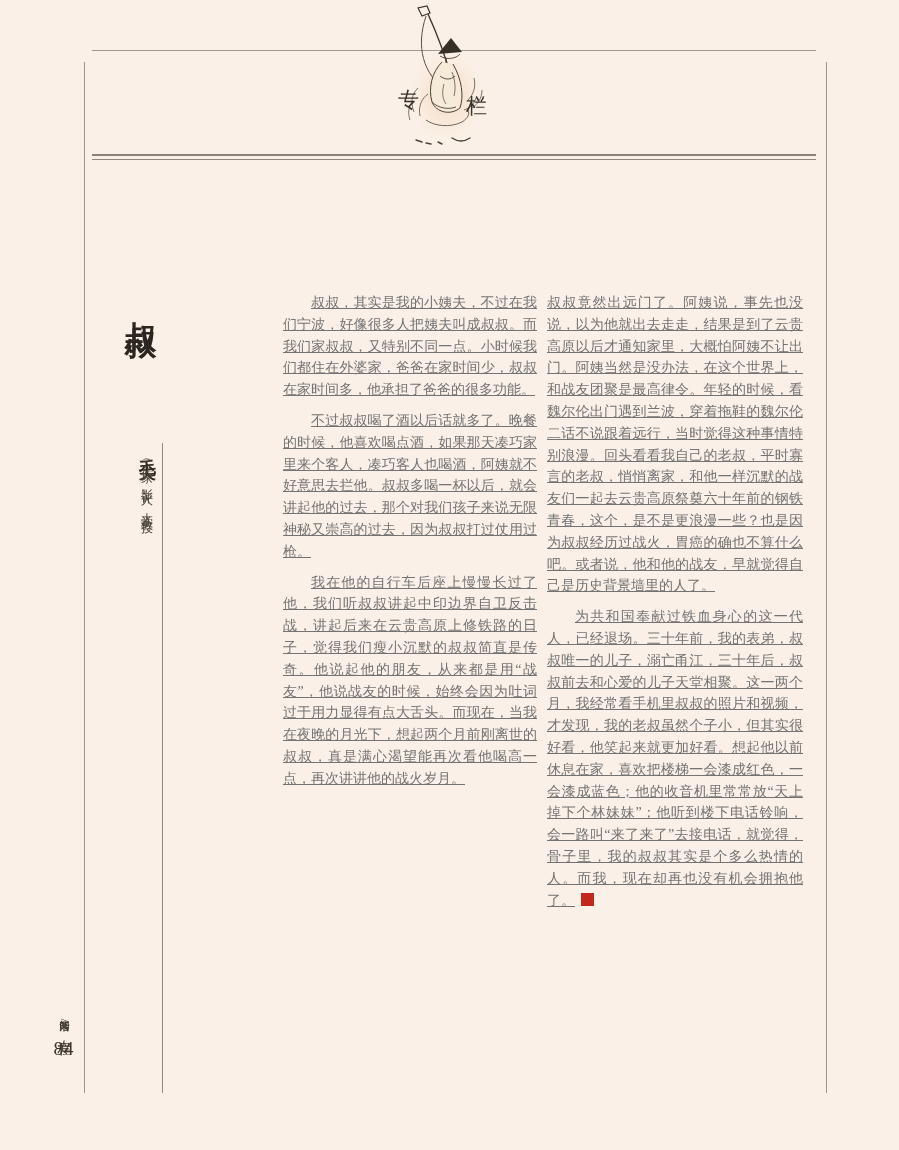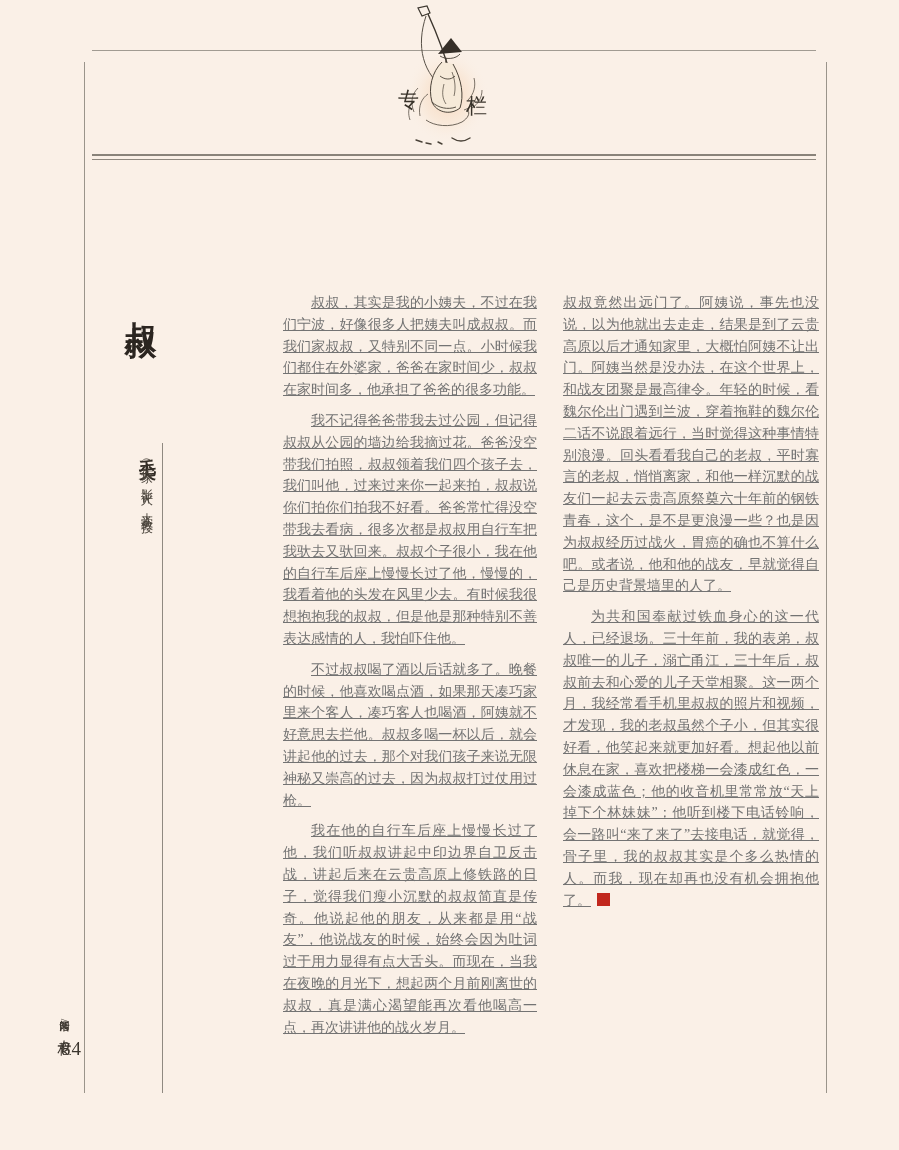--- a/index.html
+++ b/index.html
@@ -43,33 +43,33 @@
   }
   .author-name{font-size:17px;font-weight:700;color:#332d26;letter-spacing:4px;}
   .author-creds{font-size:12px;color:#4a443c;letter-spacing:3px;margin-top:2px;}
 
   
   .col{position:absolute;top:292px;text-align:justify;
        font-size:14px;line-height:21.8px;color:#737373;text-decoration:underline;}
   .col p{margin:0 0 9px 0;text-indent:2em;word-break:break-all;}
   .col p.no-indent{text-indent:0;}
   .col-1{left:283px;width:254px;}
-  .col-2{left:563px;width:256px;}
+  .col-2{left:547px;width:256px;}
 
   .end-mark{
     display:inline-block;width:13px;height:13px;margin-left:6px;
     background:#c1271d;vertical-align:-1px;
   }
 
   
   .footer{position:absolute;left:46px;top:1012px;width:36px;text-align:center;color:#3b352e;}
   .footer-mag{writing-mode:vertical-rl;font-size:10px;font-weight:700;letter-spacing:1px;margin:0 auto;}
   .footer-slash{display:block;height:13px;line-height:13px;font-size:12px;transform:rotate(90deg);}
   .footer-section{writing-mode:vertical-rl;font-size:14px;letter-spacing:3px;margin:1px auto 0;}
-  .footer-page{font-size:19px;margin-top:4px;letter-spacing:1px;text-align:right;}
+  .footer-page{font-size:19px;margin-top:4px;letter-spacing:1px;}
 </style>
 </head>
 <body>
 
 <div class="page">
 
   <div class="rule rule-top"></div>
   <div class="rule-double-a rule"></div>
   <div class="rule-double-b rule"></div>
   <div class="vline vline-left"></div>
@@ -108,21 +108,20 @@
   <span class="header-char header-char-right">栏</span>
 
   <div class="article-title">叔叔</div>
 
   <div class="author-block">
     <span class="author-name">毛尖</span><span class="author-creds">（作家、影评人、大学教授）</span>
   </div>
 
   <div class="col col-1">
     <p>叔叔，其实是我的小姨夫，不过在我们宁波，好像很多人把姨夫叫成叔叔。而我们家叔叔，又特别不同一点。小时候我们都住在外婆家，爸爸在家时间少，叔叔在家时间多，他承担了爸爸的很多功能。</p>
-    <p>我不记得爸爸带我去过公园，但记得叔叔从公园的墙边给我摘过花。爸爸没空带我们拍照，叔叔领着我们四个孩子去，我们叫他，过来过来你一起来拍，叔叔说你们拍你们拍我不好看。爸爸常忙得没空带我去看病，很多次都是叔叔用自行车把我驮去又驮回来。叔叔个子很小，我在他的自行车后座上慢慢长过了他，慢慢的，我看着他的头发在风里少去。有时候我很想抱抱我的叔叔，但是他是那种特别不善表达感情的人，我怕吓住他。</p>
     <p>不过叔叔喝了酒以后话就多了。晚餐的时候，他喜欢喝点酒，如果那天凑巧家里来个客人，凑巧客人也喝酒，阿姨就不好意思去拦他。叔叔多喝一杯以后，就会讲起他的过去，那个对我们孩子来说无限神秘又崇高的过去，因为叔叔打过仗用过枪。</p>
     <p>我在他的自行车后座上慢慢长过了他，我们听叔叔讲起中印边界自卫反击战，讲起后来在云贵高原上修铁路的日子，觉得我们瘦小沉默的叔叔简直是传奇。他说起他的朋友，从来都是用“战友”，他说战友的时候，始终会因为吐词过于用力显得有点大舌头。而现在，当我在夜晚的月光下，想起两个月前刚离世的叔叔，真是满心渴望能再次看他喝高一点，再次讲讲他的战火岁月。</p>
   </div>
 
   <div class="col col-2">
     <p class="no-indent">叔叔竟然出远门了。阿姨说，事先也没说，以为他就出去走走，结果是到了云贵高原以后才通知家里，大概怕阿姨不让出门。阿姨当然是没办法，在这个世界上，和战友团聚是最高律令。年轻的时候，看魏尔伦出门遇到兰波，穿着拖鞋的魏尔伦二话不说跟着远行，当时觉得这种事情特别浪漫。回头看看我自己的老叔，平时寡言的老叔，悄悄离家，和他一样沉默的战友们一起去云贵高原祭奠六十年前的钢铁青春，这个，是不是更浪漫一些？也是因为叔叔经历过战火，胃癌的确也不算什么吧。或者说，他和他的战友，早就觉得自己是历史背景墙里的人了。</p>
     <p><span>为共和国奉献过铁血身心的这一代人，已经退场。三十年前，我的表弟，叔叔唯一的儿子，溺亡甬江，三十年后，叔叔前去和心爱的儿子天堂相聚。这一两个月，我经常看手机里叔叔的照片和视频，才发现，我的老叔虽然个子小，但其实很好看，他笑起来就更加好看。想起他以前休息在家，喜欢把楼梯一会漆成红色，一会漆成蓝色；他的收音机里常常放“天上掉下个林妹妹”；他听到楼下电话铃响，会一路叫“来了来了”去接电话，就觉得，骨子里，我的叔叔其实是个多么热情的人。而我，现在却再也没有机会拥抱他了。</span><span class="end-mark"></span></p>
   </div>
 
   <div class="footer">

